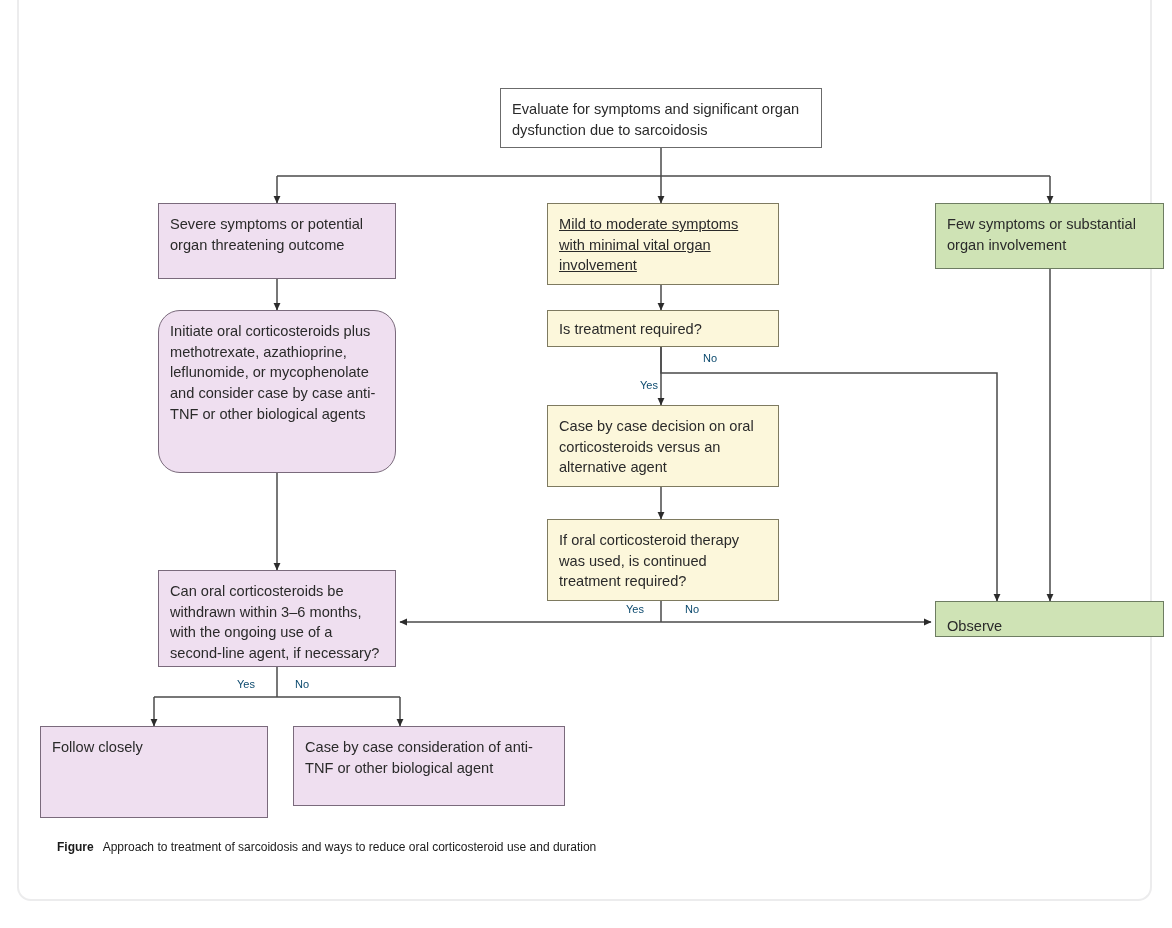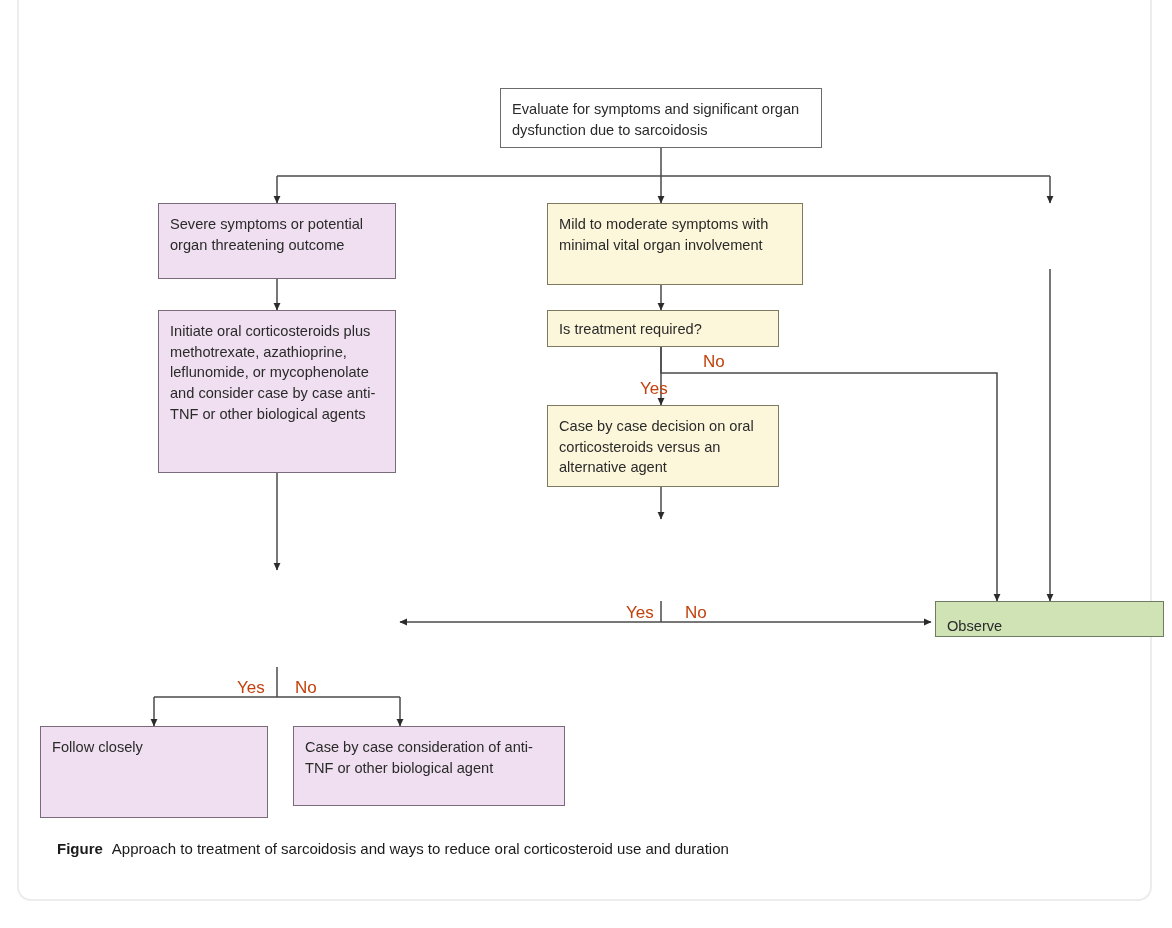--- a/index.html
+++ b/index.html
@@ -46,30 +46,30 @@
     color: #2a2a2a;
     font-family: "Liberation Sans", sans-serif;
   }
   .nodebox.pink   { background: #efdff0; border-color: #7a6a7c; }
   .nodebox.yellow { background: #fcf7db; border-color: #7e7a60; }
   .nodebox.green  { background: #cfe3b5; border-color: #6e7d62; }
   .nodebox.plain  { background: #ffffff; border-color: #6b6b6b; }
   .nodebox p { margin: 0; }
   .edgelabel {
     position: absolute;
-    font-size: 17px;
-    color: #c2410c;
+    font-size: 11px;
+    color: #0c4a6e;
     font-family: "Liberation Sans", sans-serif;
     white-space: nowrap;
   }
   #caption {
     position: absolute;
     left: 38px;
     top: 840px;
-    font-size: 15px;
+    font-size: 12px;
     color: #1a1a1a;
     font-family: "Liberation Sans", sans-serif;
     white-space: nowrap;
   }
   #caption .cap-label { font-weight: bold; }
   #caption .cap-text { margin-left: 9px; }
 </style>
 </head>
 <body>
 
@@ -124,38 +124,47 @@
     </svg>
 
     <div class="nodebox plain" style="left:481px; top:88px; width:322px; height:60px;">
       <p>Evaluate for symptoms and significant organ dysfunction due to sarcoidosis</p>
     </div>
 
     <div class="nodebox pink" style="left:139px; top:203px; width:238px; height:76px;">
       <p>Severe symptoms or potential organ threatening outcome</p>
     </div>
 
-    <div class="nodebox yellow" style="left:528px; top:203px; width:256px; height:82px;">
+    <div class="nodebox yellow" style="left:528px; top:203px; width:232px; height:82px;text-decoration:underline;">
       <p>Mild to moderate symptoms with minimal vital organ involvement</p>
     </div>
 
+    <div class="nodebox green" style="left:916px; top:203px; width:229px; height:66px;">
+      <p>Few symptoms or substantial organ involvement</p>
+    </div>
 
-    <div class="nodebox pink" style="left:139px; top:310px; width:238px; height:163px;">
+    <div class="nodebox pink" style="left:139px; top:310px; width:238px; height:163px;border-radius:22px;">
       <p>Initiate oral corticosteroids plus methotrexate, azathioprine, leflunomide, or mycophenolate and consider case by case anti-TNF or other biological agents</p>
     </div>
 
     <div class="nodebox yellow" style="left:528px; top:405px; width:232px; height:82px;">
       <p>Case by case decision on oral corticosteroids versus an alternative agent</p>
     </div>
 
     <div class="nodebox yellow" style="left:528px; top:310px; width:232px; height:37px; padding-top:8px;">
       <p>Is treatment required?</p>
     </div>
 
+    <div class="nodebox yellow" style="left:528px; top:519px; width:232px; height:82px;">
+      <p>If oral corticosteroid therapy was used, is continued treatment required?</p>
+    </div>
 
+    <div class="nodebox pink" style="left:139px; top:570px; width:238px; height:97px;">
+      <p>Can oral corticosteroids be withdrawn within 3–6 months, with the ongoing use of a second-line agent, if necessary?</p>
+    </div>
 
     <div class="nodebox green" style="left:916px; top:601px; width:229px; height:36px; padding-top:14px;">
       <p>Observe</p>
     </div>
 
     <div class="nodebox pink" style="left:21px; top:726px; width:228px; height:92px;">
       <p>Follow closely</p>
     </div>
 
     <div class="nodebox pink" style="left:274px; top:726px; width:272px; height:80px;">

